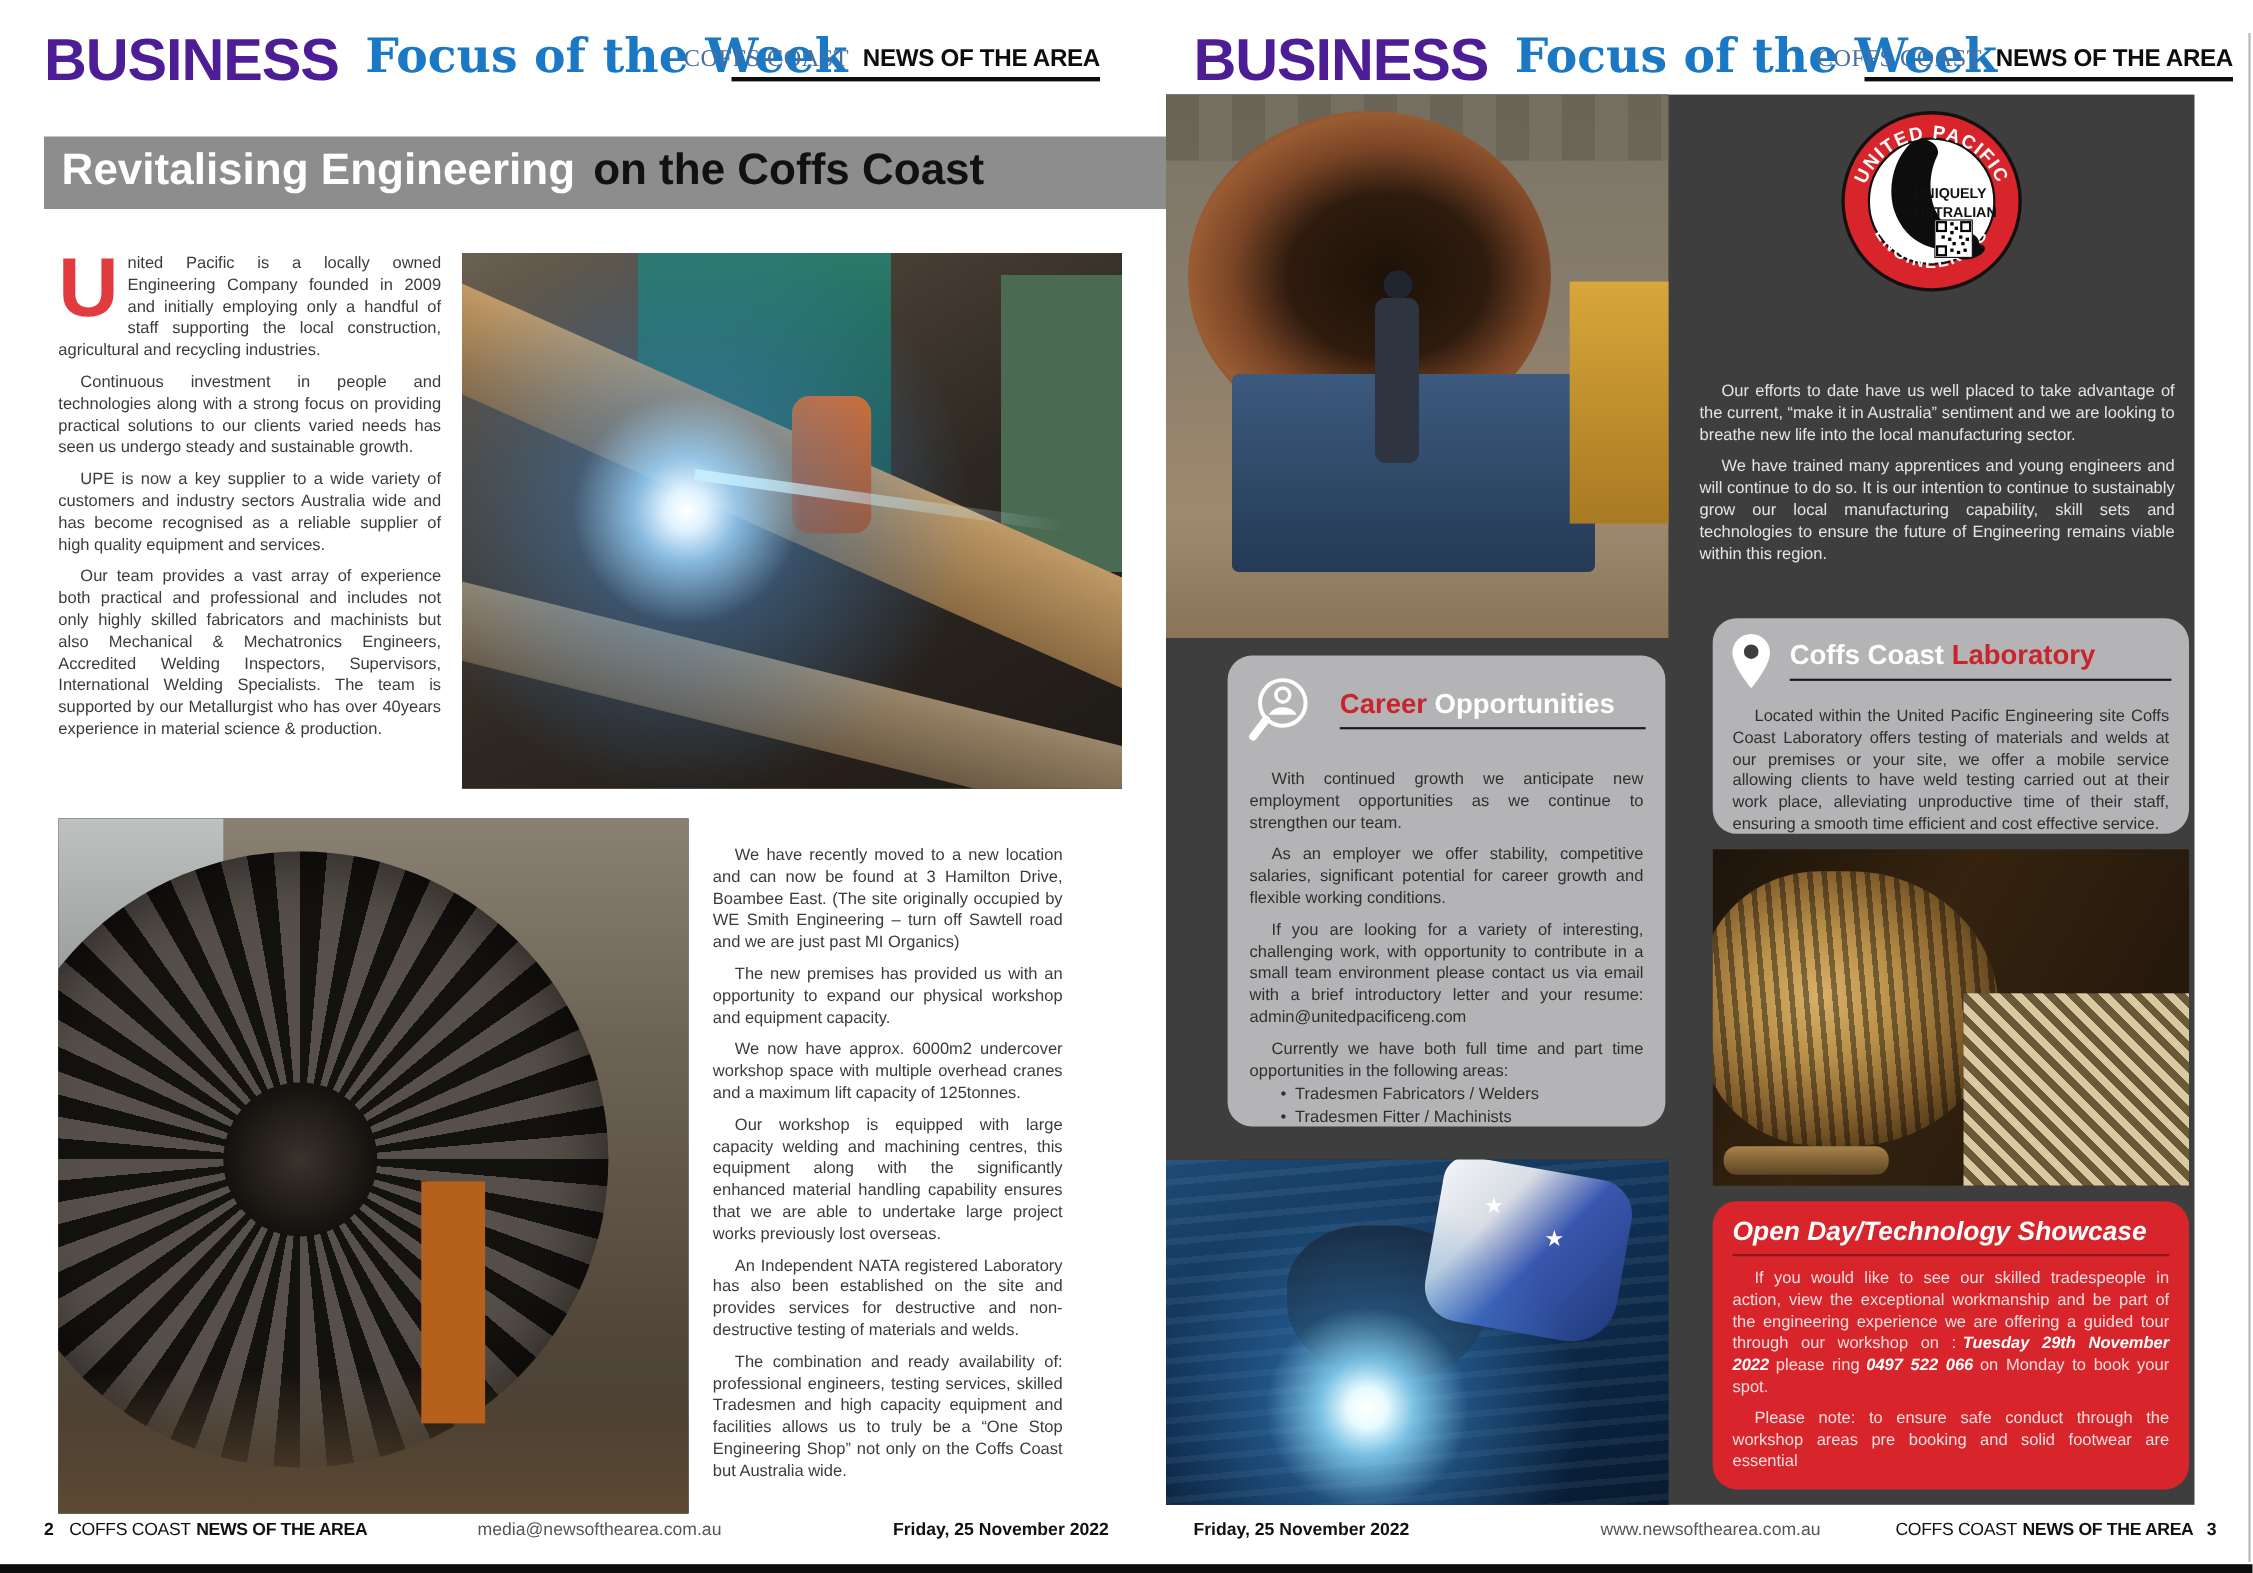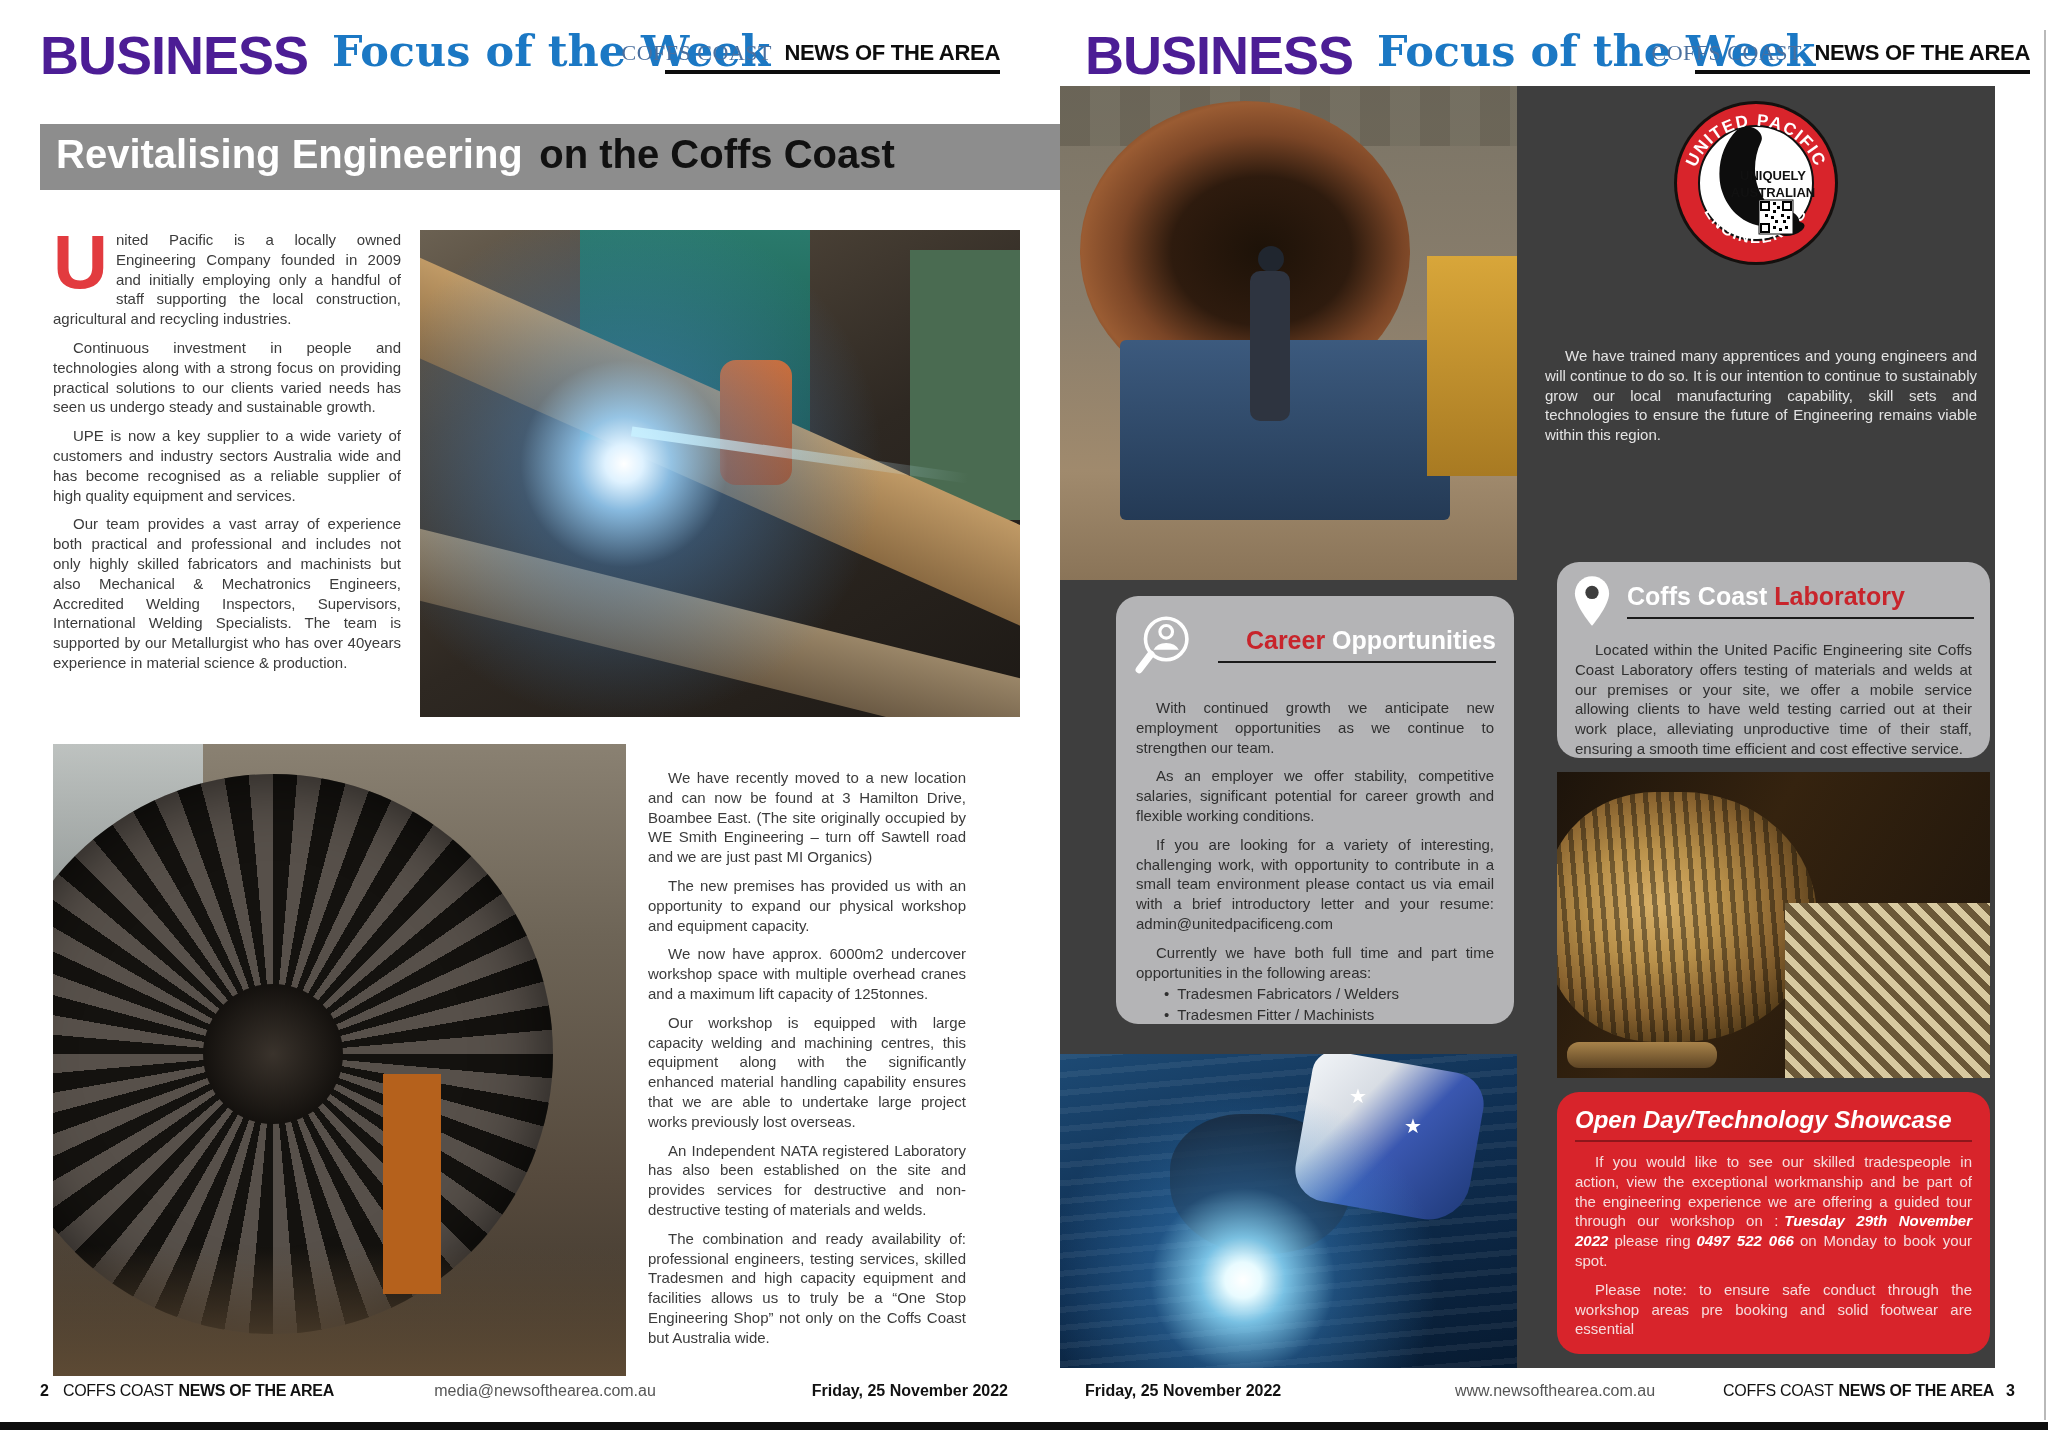--- a/index.html
+++ b/index.html
@@ -80,21 +80,21 @@
   .boxtitle { font-size:25px; font-weight:bold; white-space:nowrap; }
   .boxtitle .red { color:#c8242b; }
   .boxtitle .white { color:#ffffff; }
   .title-rule { height:2px; background:#1a1a1a; margin-top:6px; }
   .gbox p, .gbox li { color:#2f2f2f; }
   .gbox p { font-size:15px; line-height:1.32; text-align:justify; margin-bottom:9px; text-indent:20px; }
   .gbox ul { list-style:none; margin-left:28px; }
   .gbox li { font-size:15px; line-height:1.35; }
   .gbox li::before { content:"•"; margin-right:8px; }
 
-  .career-head { display:flex; align-items:flex-start; padding:16px 18px 4px 16px;text-align:right; }
+  .career-head { display:flex; align-items:flex-start; padding:16px 18px 4px 16px; }
   .career-head .ttl-wrap { margin-left:14px; padding-top:14px; flex:1; }
   .career-body { padding:6px 20px 0 20px; }
 
   .lab-head { display:flex; align-items:flex-start; padding:12px 16px 0 16px; }
   .lab-head .ttl-wrap { margin-left:16px; padding-top:8px; flex:1; }
   .lab-body { padding:8px 18px 0 18px; }
 
   .redbox { position:absolute; background:#d8242b; border-radius:22px; padding:14px 18px; }
   .redbox .rtitle { font-size:24px; font-weight:bold; font-style:italic; color:#ffffff; white-space:nowrap; }
   .redbox .rrule { height:2px; background:#8e161b; margin:6px 0 10px 0; }
@@ -235,20 +235,21 @@
           <rect x="112" y="122" width="3" height="3" fill="#000"></rect>
         <rect x="116" y="118" width="3" height="3" fill="#000"></rect>
           <rect x="102" y="128" width="3" height="3" fill="#000"></rect>
         <rect x="108" y="130" width="3" height="3" fill="#000"></rect>
           <rect x="114" y="128" width="3" height="3" fill="#000"></rect>
       </g>
     </svg>
   </div>
 
   <div class="intro bt">
+    <p>Our efforts to date have us well placed to take advantage of the current, “make it in Australia” sentiment and we are looking to breathe new life into the local manufacturing sector.</p>
     <p>We have trained many apprentices and young engineers and will continue to do so. It is our intention to continue to sustainably grow our local manufacturing capability, skill sets and technologies to ensure the future of Engineering remains viable within this region.</p>
   </div>
 
   <div class="gbox" style="left:1116px; top:596px; width:398px; height:428px;">
     <div class="career-head">
       <span class="career-icon">
         <svg viewBox="0 0 80 80" width="72" height="72">
           <circle cx="38" cy="30" r="23" fill="none" stroke="#fff" stroke-width="4"></circle>
           <circle cx="38" cy="22" r="7" fill="none" stroke="#fff" stroke-width="3.5"></circle>
           <path d="M24,42 a15,12 0 0 1 28,0 z" fill="#fff"></path>

